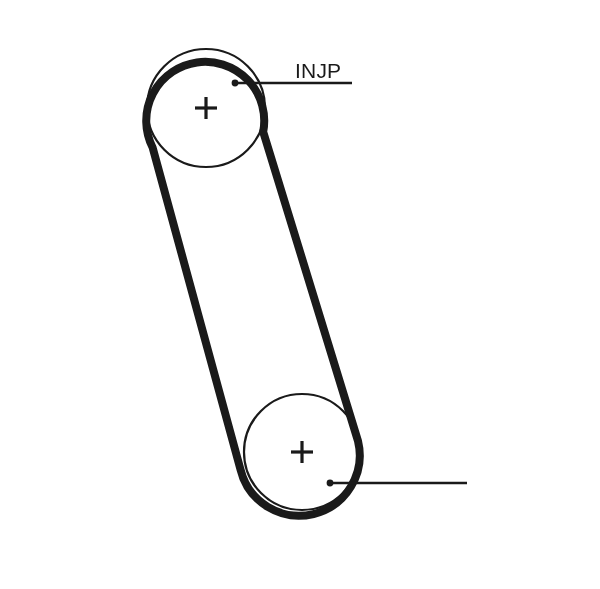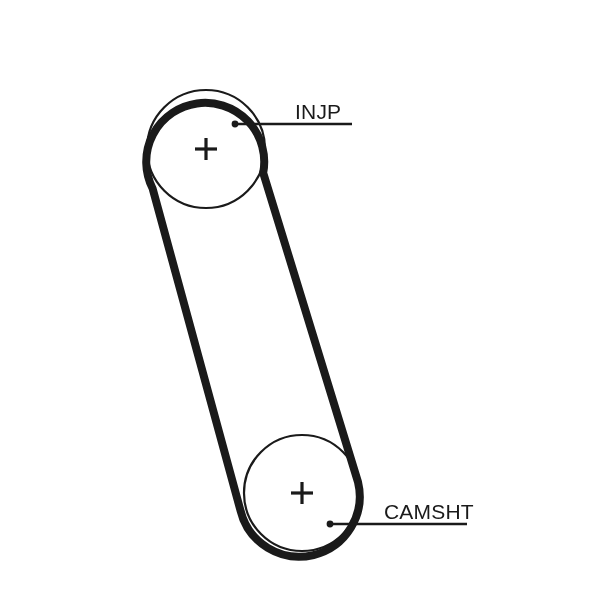--- a/index.html
+++ b/index.html
@@ -12,21 +12,20 @@
     width: 600px;
     height: 589px;
     font-family: "Liberation Sans", sans-serif;
     overflow: hidden;
   }
   #diagram-root {
     position: relative;
     width: 600px;
     height: 490px;
     background: #ffffff;
-    margin-top: 41px;
   }
   #belt-svg {
     position: absolute;
     top: 0;
     left: 0;
     width: 600px;
     height: 589px;
     display: block;
   }
   .label-text {
@@ -82,15 +81,14 @@
 
     <g>
       <line x1="330" y1="483" x2="467" y2="483" stroke="#1a1a1a" stroke-width="2.4"></line>
       <circle cx="330" cy="483" r="3.4" fill="#1a1a1a"></circle>
     </g>
 
   </svg>
 
   <div class="label-text" id="label-injp">INJP</div>
 
-  <div class="label-text" id="label-camsht">CAMSHT</div>
 
 </div>
 
 </body></html>

